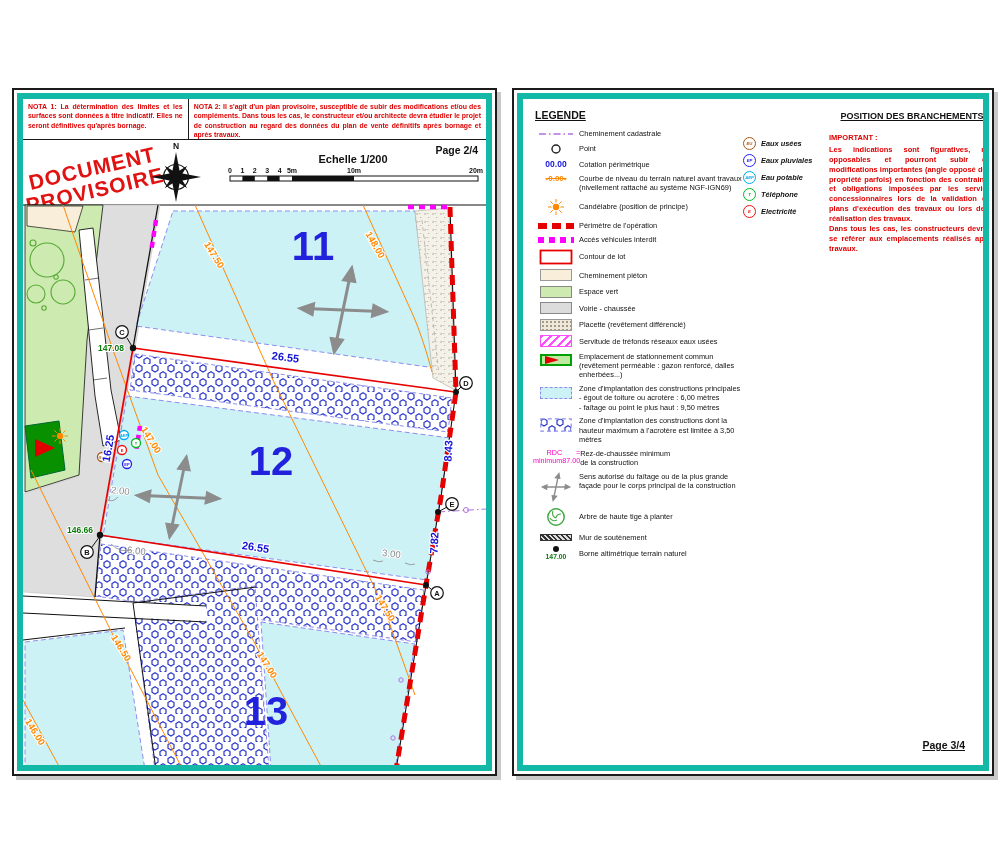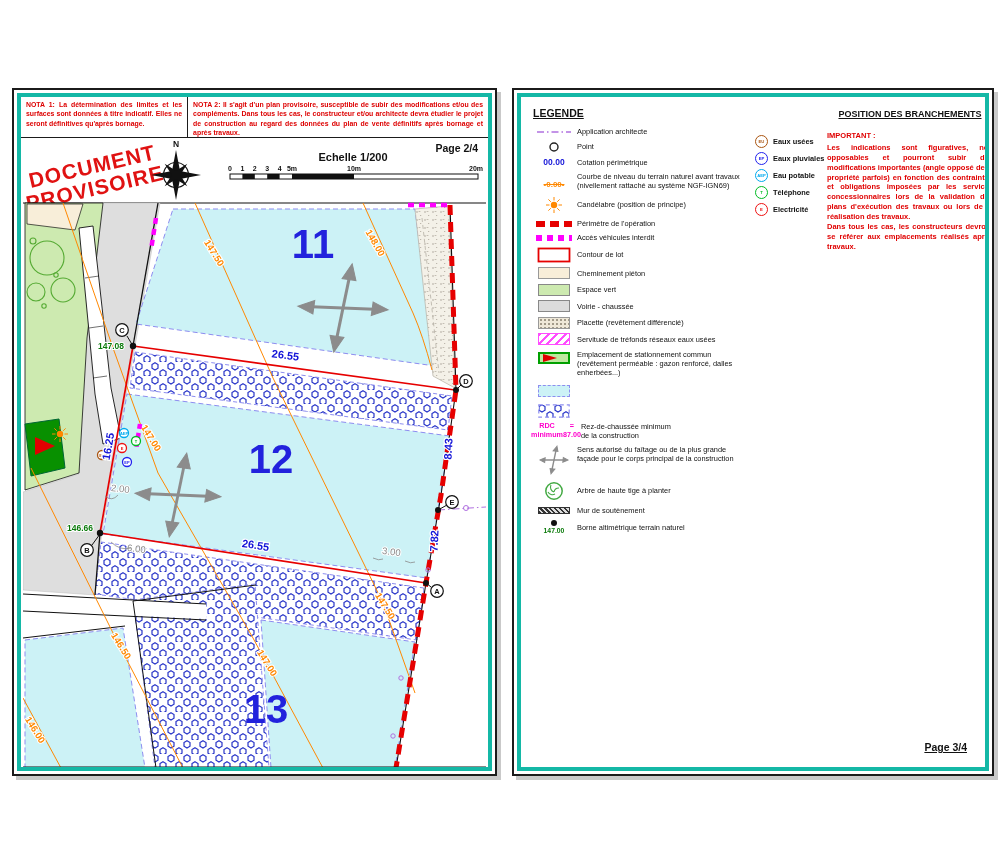--- a/index.html
+++ b/index.html
@@ -1,18 +1,18 @@
 <!DOCTYPE html>
 <html><head>
 <meta charset="utf-8">
 <style>
   html,body{margin:0;padding:0;background:#ffffff;width:1000px;height:857px;
     font-family:"Liberation Sans",sans-serif;-webkit-font-smoothing:antialiased;}
   .page{position:absolute;background:#fff;border:2px solid #1b1b1b;box-shadow:4px 4px 0 #c9c9c9;}
-  .page-inner{position:absolute;left:3px;top:3px;right:3px;bottom:3px;border:4px solid #14b8a6;overflow:hidden;}
+  .page-inner{position:absolute;left:3px;top:3px;right:3px;bottom:3px;border:6px solid #14b8a6;overflow:hidden;}
   
   #page-left{left:12px;top:88px;width:481px;height:684px;}
   .nota-row{display:flex;height:40px;border-bottom:1px solid #1b1b1b;}
   .nota{color:#dd0000;font-weight:bold;font-size:6.9px;line-height:1.35;padding:3px 5px;text-align:justify;}
   .nota1{width:35%;border-right:1px solid #1b1b1b;}
   .nota2{width:65%;}
   .map-wrap{position:relative;width:463px;margin:0 auto;}
   
   text{font-family:"Liberation Sans",sans-serif;}
   .stamp{font-size:21px;font-weight:bold;fill:#e01212;letter-spacing:1px;}
@@ -45,25 +45,25 @@
   .sw-serv{border:1px solid #ff4dff;
     background:repeating-linear-gradient(135deg,#ff4dff 0 2px,#ffffff 2px 6px);}
   .sw-stat{background:#bfe8a0;border:2px solid #00a000;display:flex;align-items:center;padding-left:3px;}
   .tri{width:0;height:0;border-top:4px solid transparent;border-bottom:4px solid transparent;border-left:14px solid #e00000;}
   .sw-zp{background:#ccf2f6;border:1.4px dashed #8d8df0;}
   .sw-z5{background:#d6d6f5;border:1.2px dashed #9a9ae0;}
   .sw-mur{width:30px;height:5px;border:1px solid #333;
     background:repeating-linear-gradient(45deg,#333 0 1.5px,#ddd 1.5px 3.5px);}
   .sym-cot{color:#1515d8;font-weight:bold;font-size:8.5px;}
   .sym-courbe{color:#ff8800;font-weight:bold;font-size:8px;text-decoration:line-through;}
-  .sym-rdc{color:#ff00cc;font-weight:bold;font-size:7.2px;line-height:1.2;text-align:center;white-space:pre-line;}
+  .sym-rdc{color:#ff00cc;font-weight:normal;font-size:7.2px;line-height:1.2;text-align:right;white-space:pre-line;}
   .sym-alti{text-align:center;line-height:1;}
   .sym-alti .dot{display:block;width:6px;height:6px;border-radius:50%;background:#111;margin:0 auto 1px;}
   .sym-alti .val{color:#0a7a0a;font-size:6.8px;font-weight:bold;}
-  .util-col{position:absolute;left:224px;top:30px;width:86px;}
+  .util-col{position:absolute;left:210px;top:30px;width:86px;font-style:italic;}
   .urow{display:flex;align-items:center;margin-bottom:4px;}
   .ucirc{width:11px;height:11px;border-radius:50%;border:1.6px solid;display:flex;align-items:center;justify-content:center;
     font-size:4.2px;font-weight:bold;margin-right:5px;flex:0 0 auto;background:#fff;}
   .ulab{font-size:7.4px;font-weight:bold;}
   .branch-col{position:absolute;left:296px;top:4px;width:166px;}
   .branch-title{font-size:9px;font-weight:bold;text-decoration:underline;text-align:center;margin-bottom:12px;}
   .imp{color:#e00000;font-weight:bold;font-size:7.5px;line-height:1.32;text-align:justify;}
   .imp-title{margin-bottom:2px;}
   .page-num{position:absolute;right:10px;bottom:6px;font-size:10.5px;font-weight:bold;color:#111;text-decoration:underline;}
 </style>
@@ -331,39 +331,39 @@
 
       <div class="legend-col">
         <div class="legend-title">LEGENDE</div>
 
         <div class="lrow">
           <span class="lsym">
             <svg width="34" height="6">
                 <line x1="0" y1="3" x2="34" y2="3" stroke="#b070e0" stroke-width="1.4" stroke-dasharray="7 3 1.5 3"></line>
               </svg>
           </span>
-          <span class="ltxt">Application architecte</span>
+          <span class="ltxt">Cheminement cadastrale</span>
         </div>
 
         <div class="lrow">
           <span class="lsym">
             <svg width="12" height="12">
                 <circle cx="6" cy="6" r="4" fill="#fff" stroke="#222" stroke-width="1.4"></circle>
               </svg>
           </span>
           <span class="ltxt">Point</span>
         </div>
 
         <div class="lrow">
           <span class="lsym sym-cot">00.00</span>
           <span class="ltxt">Cotation périmétrique</span>
         </div>
 
         <div class="lrow top">
-          <span class="lsym sym-courbe" style="margin-top:8px">-0.00-</span>
+          <span class="lsym sym-courbe" style="">-0.00-</span>
           <span class="ltxt">Courbe de niveau du terrain naturel avant travaux (nivellement rattaché au système NGF-IGN69)</span>
         </div>
 
         <div class="lrow">
           <span class="lsym">
             <svg width="20" height="20">
                 <use href="#cand" x="10" y="10"></use>
               </svg>
           </span>
           <span class="ltxt">Candélabre (position de principe)</span>
@@ -437,28 +437,32 @@
                 <span class="tri"></span>
               </span>
             </span>
           <span class="ltxt">Emplacement de stationnement commun (revêtement perméable : gazon renforcé, dalles enherbées...)</span>
         </div>
 
         <div class="lrow top">
           <span class="lsym" style="margin-top:3px">
               <span class="sw sw-zp"></span>
             </span>
+          <span class="ltxt">Zone d'implantation des constructions principales
+- égout de toiture ou acrotère : 6,00 mètres
+- faîtage ou point le plus haut : 9,50 mètres</span>
         </div>
 
         <div class="lrow top">
           <span class="lsym" style="margin-top:2px">
             <svg width="32" height="14">
                 <rect x="0.8" y="0.8" width="30.4" height="12.4" fill="url(#hexp)" stroke="#8d8df0" stroke-width="1.2" stroke-dasharray="4 3"></rect>
               </svg>
           </span>
+          <span class="ltxt">Zone d'implantation des constructions dont la hauteur maximum à l'acrotère est limitée à 3,50 mètres</span>
         </div>
 
 
         <div class="lrow top">
           <span class="lsym sym-rdc"><span>RDC minimum</span><br><span>= 87.00</span></span>
           <span class="ltxt">Rez-de-chaussée minimum
 de la construction</span>
         </div>
 
         <div class="lrow top">

